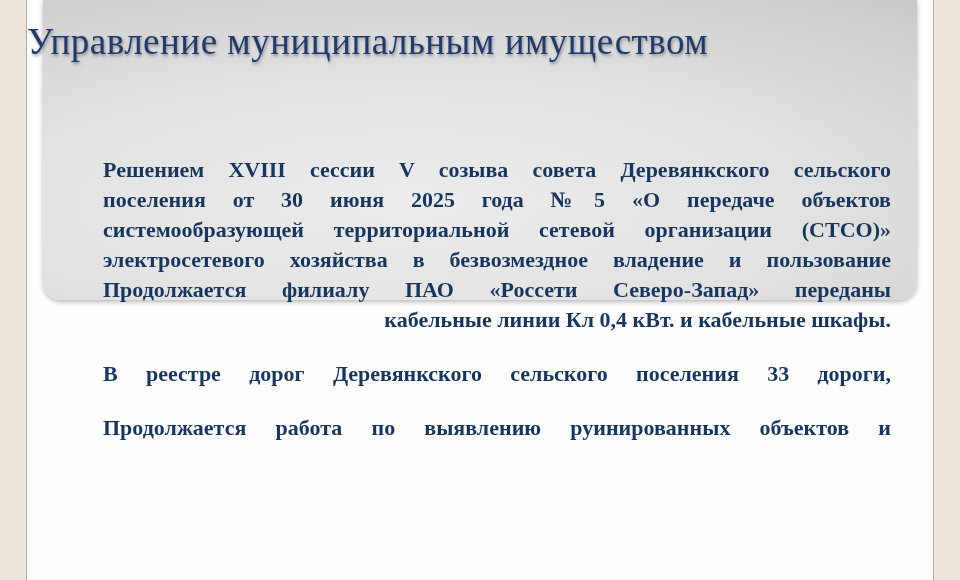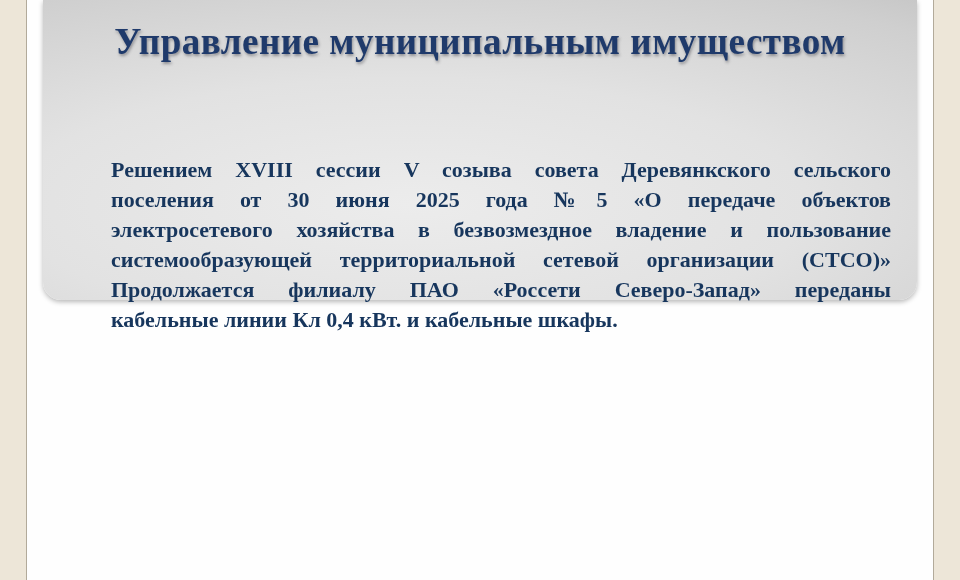--- a/index.html
+++ b/index.html
@@ -34,70 +34,71 @@
     background:
       radial-gradient(ellipse 130% 120% at 42% 68%,
         #ececec 0%, #e2e2e2 35%, #cfcfcf 65%, #a7a7a7 105%);
     box-shadow: 0 2px 5px rgba(0,0,0,0.28);
   }
   .slide-title {
     position: absolute;
     top: 20px;
     left: 0;
     right: 0;
-    text-align: center;
     font-size: 37px;
-    font-weight: bold;
+    font-weight: normal;
     letter-spacing: 0.5px;
     color: #1f3a6b;
     text-shadow: 1px 2px 3px rgba(50,50,60,0.45);
     z-index: 3;
   }
   .content {
     position: absolute;
     left: 68px;
     top: 155px;
     width: 796px;
     z-index: 3;
     color: #17365d;
     font-size: 22px;
     font-weight: bold;
     line-height: 30px;
   }
   .para {
-    margin: 0 0 24px 16px;
+    margin: 0 0 24px 8px;
   }
   .jline {
     text-align: justify;
     text-align-last: justify;
   }
   .lline {
-    text-align: left;
+    text-align: right;
   }
 </style>
 </head>
 <body>
 
 <div class="slide">
 
   <div class="header-panel"></div>
 
   <div class="slide-title">Управление муниципальным имуществом</div>
 
   <div class="content">
 
     <div class="para">
       <div class="jline">Решением XVIII сессии V созыва совета Деревянкского сельского</div>
       <div class="jline">поселения от 30 июня 2025 года №5 «О передаче объектов</div>
+      <div class="jline">системообразующей территориальной сетевой организации (СТСО)»</div>
       <div class="jline">электросетевого хозяйства в безвозмездное владение и пользование</div>
-      <div class="jline">системообразующей территориальной сетевой организации (СТСО)»</div>
       <div class="jline">Продолжается филиалу ПАО «Россети Северо-Запад» переданы</div>
       <div class="lline">кабельные линии Кл 0,4 кВт. и кабельные шкафы.</div>
     </div>
 
     <div class="para">
+      <div class="jline">В реестре дорог Деревянкского сельского поселения 33 дороги,</div>
     </div>
 
     <div class="para">
+      <div class="jline">Продолжается работа по выявлению руинированных объектов и</div>
     </div>
 
   </div>
 </div>
 
 </body></html>

